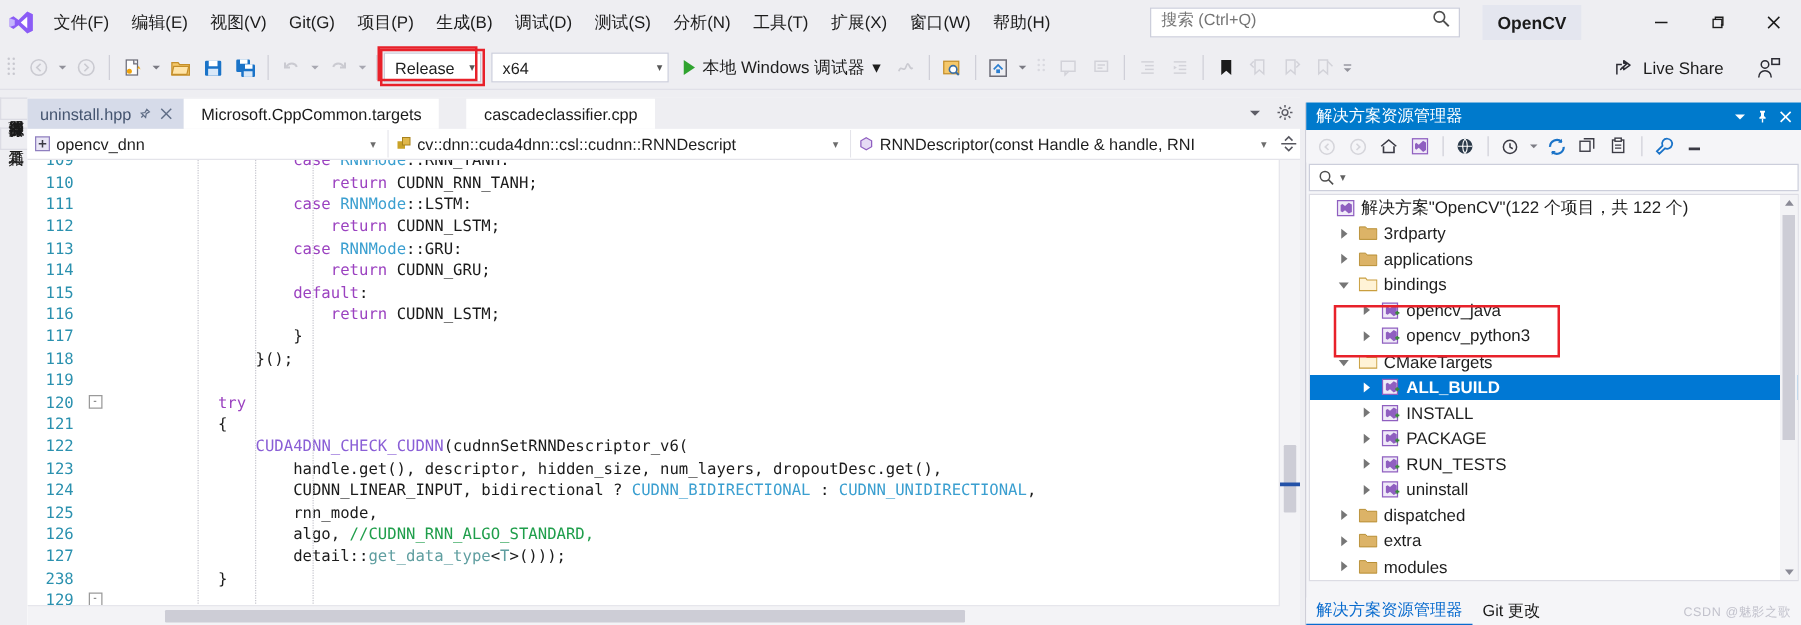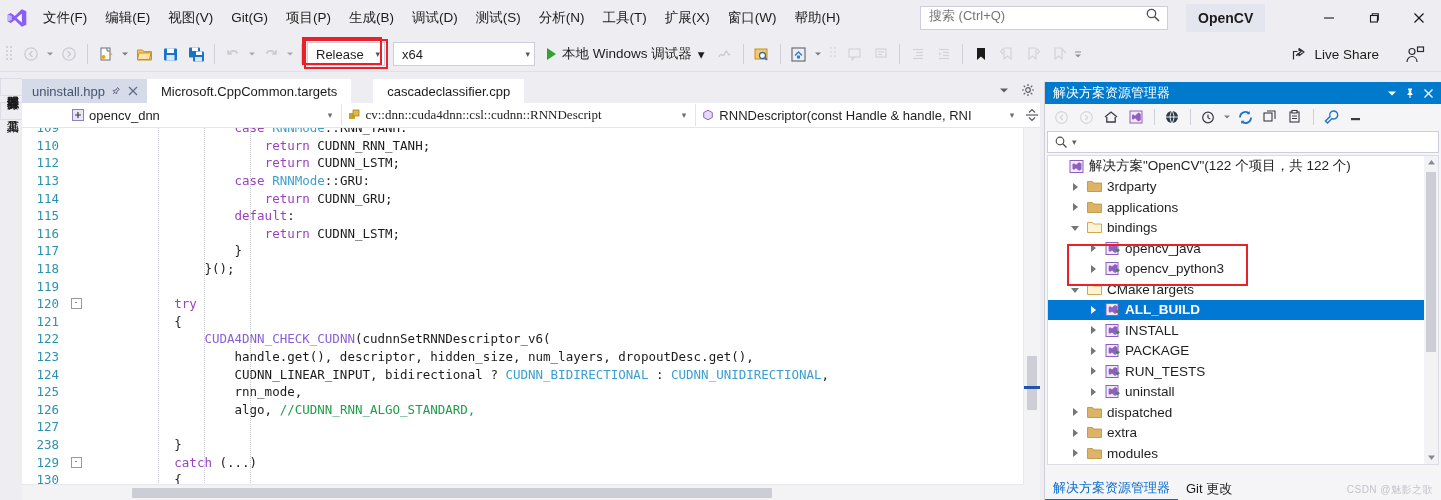--- a/index.html
+++ b/index.html
@@ -88,30 +88,30 @@
     height:24px;display:flex;align-items:center;padding:0 6px 0 10px;font-size:13px;
     color:#5a5a5a;background:#eeeef2;white-space:nowrap;
   }
   .etab.active{background:#d6dbe9;color:#44546f;}
   .etab .pin,.etab .x{width:16px;height:16px;display:flex;align-items:center;justify-content:center;opacity:.8;margin-left:2px;}
   .etab.plain{color:#1b1b1b;background:#fff;padding:0 14px;}
   .tabstrip-right{position:absolute;right:4px;top:4px;display:flex;align-items:center;gap:8px;}
   .tsr-btn{width:16px;height:16px;display:flex;align-items:center;justify-content:center;opacity:.8;}
 
   .navbar{
-    height:24px;background:#fff;display:flex;align-items:center;border-bottom:1px solid #e4e4ea;padding-left:44px;
+    height:24px;background:#fff;display:flex;align-items:center;border-bottom:1px solid #e4e4ea;
   }
   .nav-combo{
     height:22px;display:flex;align-items:center;padding:0 4px 0 5px;font-size:13px;white-space:nowrap;
     overflow:hidden;border-right:1px solid #e4e4ea;background:#fff;
   }
   .nav-combo .nc-lbl{overflow:hidden;text-overflow:clip;white-space:nowrap;}
   .nav-combo .nc-caret{opacity:.65;font-size:9px;padding:0 5px;}
   .nc1{width:285px;}
-  .nc2{width:368px;font-family:Liberation Serif, serif;}
+  .nc2{width:368px;}
   .nc3{width:340px;}
   .split-ico{width:18px;display:flex;align-items:center;justify-content:center;opacity:.85;}
 
   .code{
     position:relative;height:373px;background:#ffffff;overflow:hidden;
     font-family:"DejaVu Sans Mono","Liberation Mono",monospace;font-size:12.5px;
   }
   .coderow{height:17.6px;display:flex;align-items:center;white-space:pre;}
   .gut{
     width:46px;text-align:right;padding-right:9px;color:#2b91af;box-sizing:border-box;
@@ -584,38 +584,39 @@
       </div>
     </div>
 
     <div class="code">
       <div class="indentguide" style="left:136px;"></div>
       <div class="indentguide" style="left:182px;"></div>
       <div class="indentguide" style="left:228px;"></div>
       <div id="code-lines">
           <div class="coderow" style="margin-top: -9px;"><div class="gut">109</div><div class="glyph"></div><div class="codetext"><span>                    </span><span class="k">case</span><span> </span><span class="ty">RNNMode</span><span>::RNN_TANH:</span></div></div>
           <div class="coderow"><div class="gut">110</div><div class="glyph"></div><div class="codetext"><span>                        </span><span class="k">return</span><span> CUDNN_RNN_TANH;</span></div></div>
+          <div class="coderow"><div class="gut">111</div><div class="glyph"></div><div class="codetext"><span>                    </span><span class="k">case</span><span> </span><span class="ty">RNNMode</span><span>::LSTM:</span></div></div>
           <div class="coderow"><div class="gut">112</div><div class="glyph"></div><div class="codetext"><span>                        </span><span class="k">return</span><span> CUDNN_LSTM;</span></div></div>
           <div class="coderow"><div class="gut">113</div><div class="glyph"></div><div class="codetext"><span>                    </span><span class="k">case</span><span> </span><span class="ty">RNNMode</span><span>::GRU:</span></div></div>
           <div class="coderow"><div class="gut">114</div><div class="glyph"></div><div class="codetext"><span>                        </span><span class="k">return</span><span> CUDNN_GRU;</span></div></div>
           <div class="coderow"><div class="gut">115</div><div class="glyph"></div><div class="codetext"><span>                    </span><span class="k">default</span><span>:</span></div></div>
           <div class="coderow"><div class="gut">116</div><div class="glyph"></div><div class="codetext"><span>                        </span><span class="k">return</span><span> CUDNN_LSTM;</span></div></div>
           <div class="coderow"><div class="gut">117</div><div class="glyph"></div><div class="codetext"><span>                    }</span></div></div>
           <div class="coderow"><div class="gut">118</div><div class="glyph"></div><div class="codetext"><span>                }();</span></div></div>
           <div class="coderow"><div class="gut">119</div><div class="glyph"></div><div class="codetext"><span></span></div></div>
           <div class="coderow"><div class="gut">120</div><div class="glyph"><span class="fold">-</span></div><div class="codetext"><span>            </span><span class="k">try</span></div></div>
           <div class="coderow"><div class="gut">121</div><div class="glyph"></div><div class="codetext"><span>            {</span></div></div>
           <div class="coderow"><div class="gut">122</div><div class="glyph"></div><div class="codetext"><span>                </span><span class="mac">CUDA4DNN_CHECK_CUDNN</span><span>(cudnnSetRNNDescriptor_v6(</span></div></div>
           <div class="coderow"><div class="gut">123</div><div class="glyph"></div><div class="codetext"><span>                    handle.get(), descriptor, hidden_size, num_layers, dropoutDesc.get(),</span></div></div>
           <div class="coderow"><div class="gut">124</div><div class="glyph"></div><div class="codetext"><span>                    CUDNN_LINEAR_INPUT, bidirectional ? </span><span class="ty">CUDNN_BIDIRECTIONAL</span><span> : </span><span class="ty">CUDNN_UNIDIRECTIONAL</span><span>,</span></div></div>
           <div class="coderow"><div class="gut">125</div><div class="glyph"></div><div class="codetext"><span>                    rnn_mode,</span></div></div>
           <div class="coderow"><div class="gut">126</div><div class="glyph"></div><div class="codetext"><span>                    algo, </span><span class="cmt">//CUDNN_RNN_ALGO_STANDARD,</span></div></div>
-          <div class="coderow"><div class="gut">127</div><div class="glyph"></div></div>
+          <div class="coderow"><div class="gut">127</div><div class="glyph"></div><div class="codetext"><span>                    detail::</span><span class="tmpl">get_data_type</span><span>&lt;</span><span class="tmpl">T</span><span>&gt;()));</span></div></div>
           <div class="coderow"><div class="gut">238</div><div class="glyph"></div><div class="codetext"><span>            }</span></div></div>
-          <div class="coderow"><div class="gut">129</div><div class="glyph"><span class="fold">-</span></div><div class="codetext"><span>            </span><span class="k">catch</span><span> (...)</span></div></div>
+          <div class="coderow"><div class="gut">129</div><div class="glyph"><span class="fold">-</span></div></div>
           <div class="coderow"><div class="gut">130</div><div class="glyph"></div><div class="codetext"><span>            {</span></div></div>
         </div>
 
       <div class="vscroll">
         <div class="vthumb" style="top:228px;height:54px;"></div>
         <div class="vmark" style="top:258px;width:16px;"></div>
       </div>
       <div class="hscroll">
         <div class="hthumb" style="left:110px;width:640px;"></div>
       </div>

